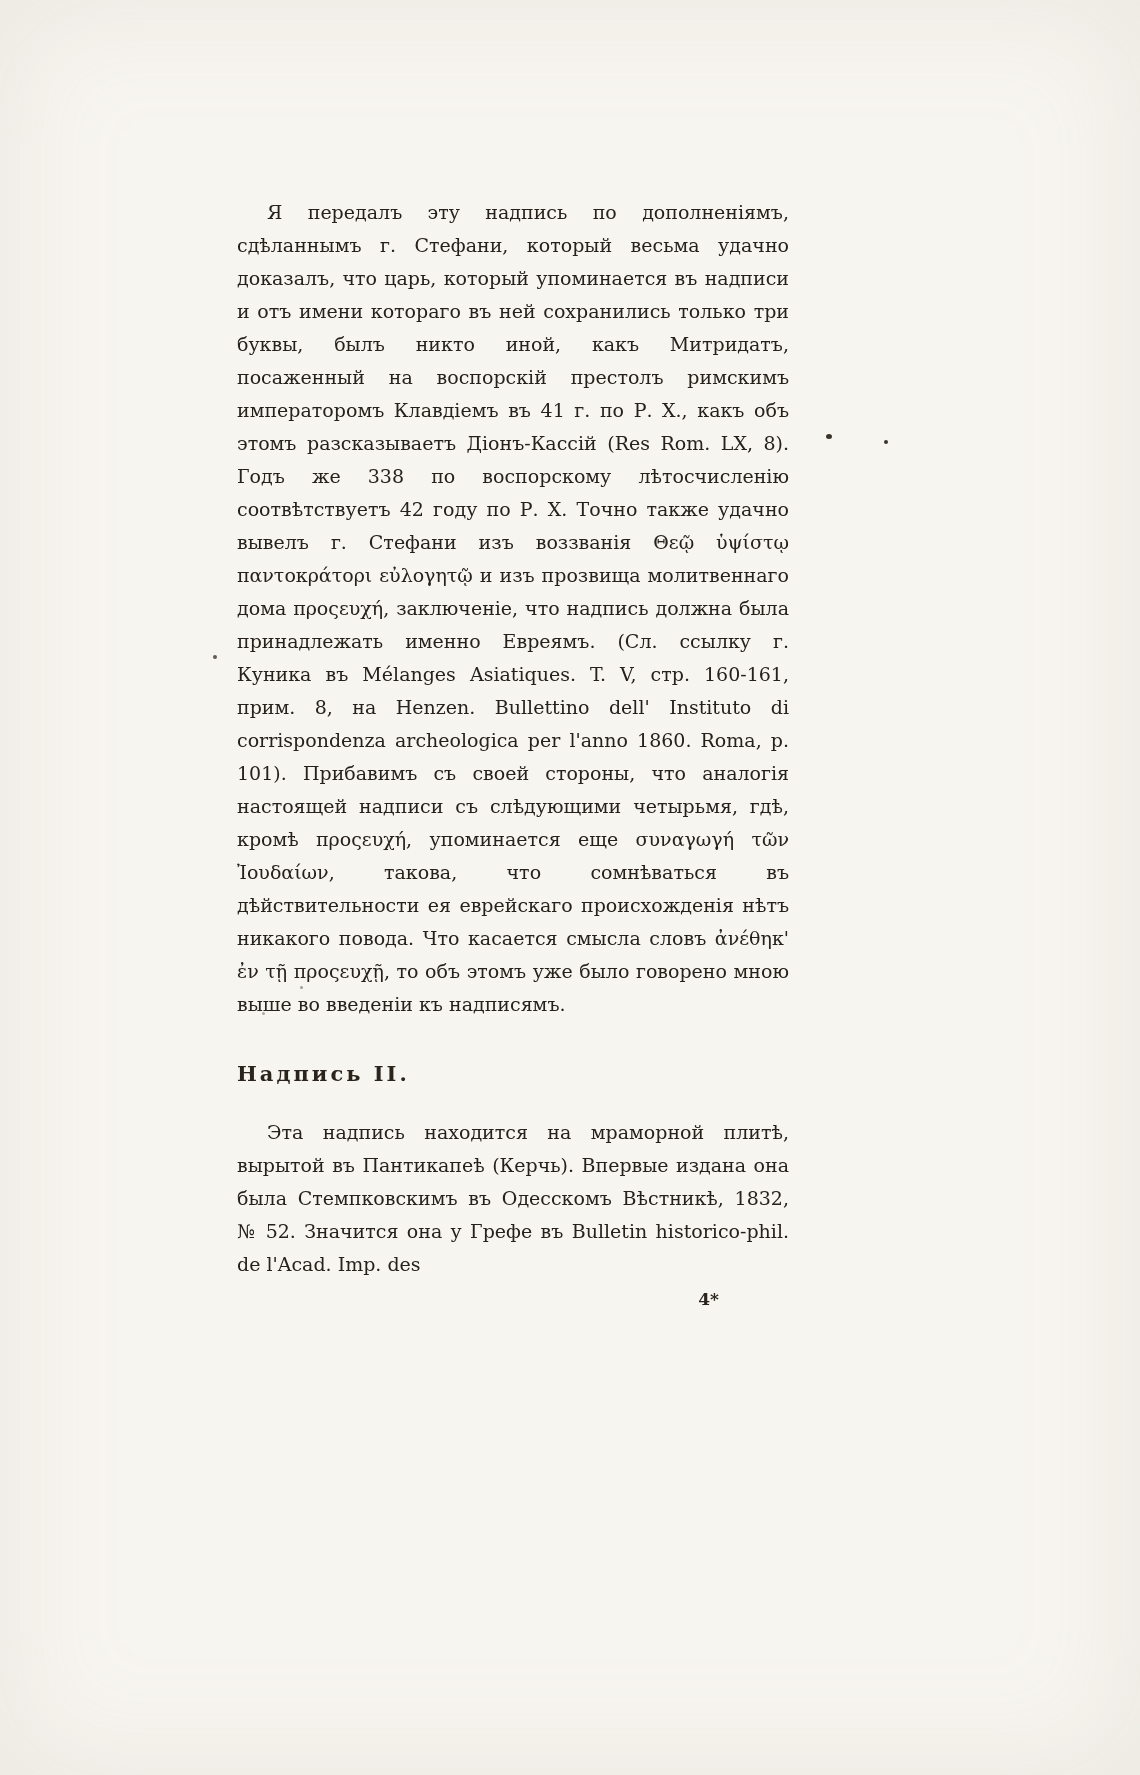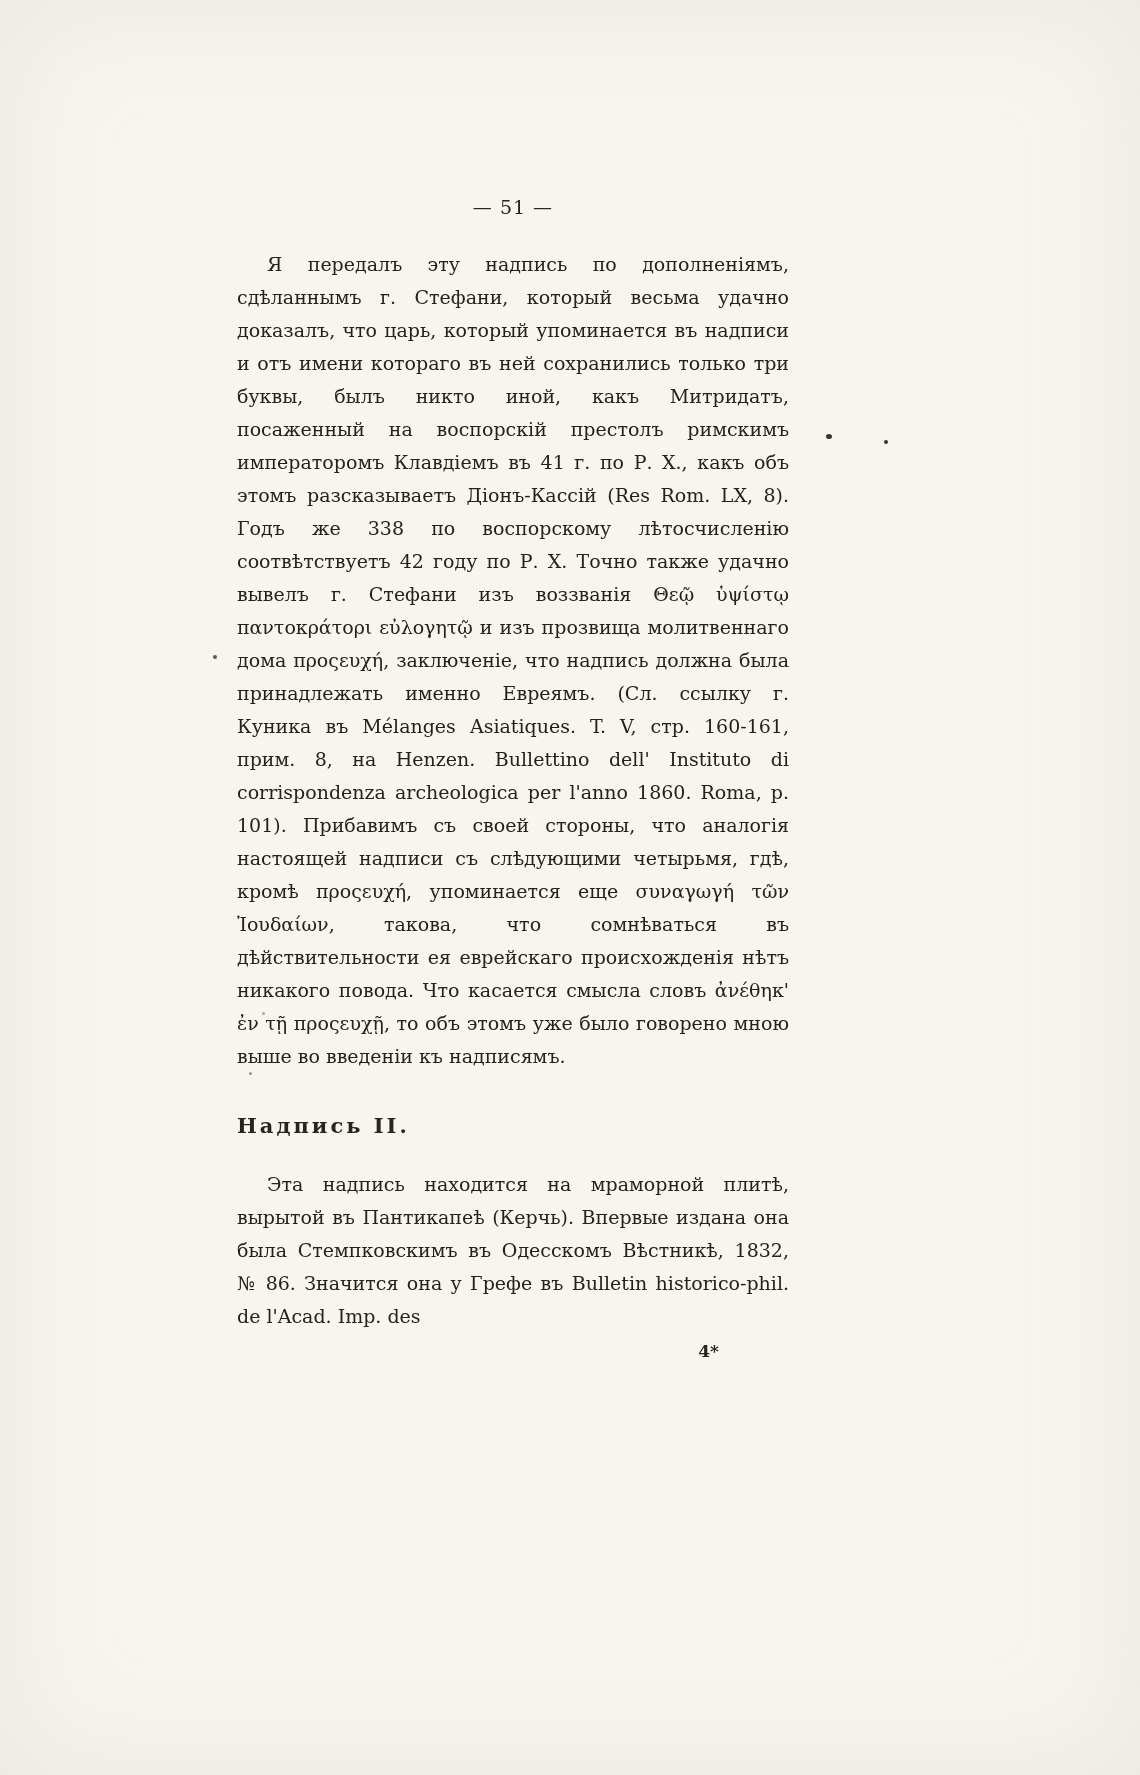--- a/index.html
+++ b/index.html
@@ -70,28 +70,27 @@
   .speck.s5 { left: 262px; top: 1012px; width: 3px; height: 3px; opacity: 0.4; }
   .speck.s6 { left: 249px; top: 1072px; width: 3px; height: 3px; opacity: 0.5; }
 </style>
 </head>
 <body>
 
 <div class="page">
 
   <div class="text-column">
 
-    <div class="page-number">— 51 —</div>
 
 
     <p class="para">Я передалъ эту надпись по дополненіямъ, сдѣланнымъ г. Стефани, который весьма удачно доказалъ, что царь, который упоминается въ надписи и отъ имени котораго въ ней сохранились только три буквы, былъ никто иной, какъ Митридатъ, посаженный на воспорскій престолъ римскимъ императоромъ Клавдіемъ въ 41 г. по Р. Х., какъ объ этомъ разсказываетъ Діонъ-Кассій (Res Rom. LX, 8). Годъ же 338 по воспорскому лѣтосчисленію соотвѣтствуетъ 42 году по Р. Х. Точно также удачно вывелъ г. Стефани изъ воззванія Θεῷ ὑψίστῳ παντοκράτορι εὐλογητῷ и изъ прозвища молитвеннаго дома προςευχή, заключеніе, что надпись должна была принадлежать именно Евреямъ. (Сл. ссылку г. Куника въ Mélanges Asiatiques. T. V, стр. 160-161, прим. 8, на Henzen. Bullettino dell' Instituto di corrispondenza archeologica per l'anno 1860. Roma, p. 101). Прибавимъ съ своей стороны, что аналогія настоящей надписи съ слѣдующими четырьмя, гдѣ, кромѣ προςευχή, упоминается еще συναγωγή τῶν Ἰουδαίων, такова, что сомнѣваться въ дѣйствительности ея еврейскаго происхожденія нѣтъ никакого повода. Что касается смысла словъ ἀνέθηκ' ἐν τῇ προςευχῇ, то объ этомъ уже было говорено мною выше во введеніи къ надписямъ.</p>
 
     <h2 class="section-heading">Надпись II.</h2>
 
-    <p class="para">Эта надпись находится на мраморной плитѣ, вырытой въ Пантикапеѣ (Керчь). Впервые издана она была Стемпковскимъ въ Одесскомъ Вѣстникѣ, 1832, № 86. Значится она у Грефе въ Bulletin historico-phil. de l'Acad. Imp. des</p>
+    <p class="para">Эта надпись находится на мраморной плитѣ, вырытой въ Пантикапеѣ (Керчь). Впервые издана она была Стемпковскимъ въ Одесскомъ Вѣстникѣ, 1832, № 52. Значится она у Грефе въ Bulletin historico-phil. de l'Acad. Imp. des</p>
 
     <div class="signature-mark">4*</div>
 
   </div>
 
   <div class="speck s1"></div>
   <div class="speck s2"></div>
   <div class="speck s3"></div>
   <div class="speck s4"></div>
   <div class="speck s5"></div>

